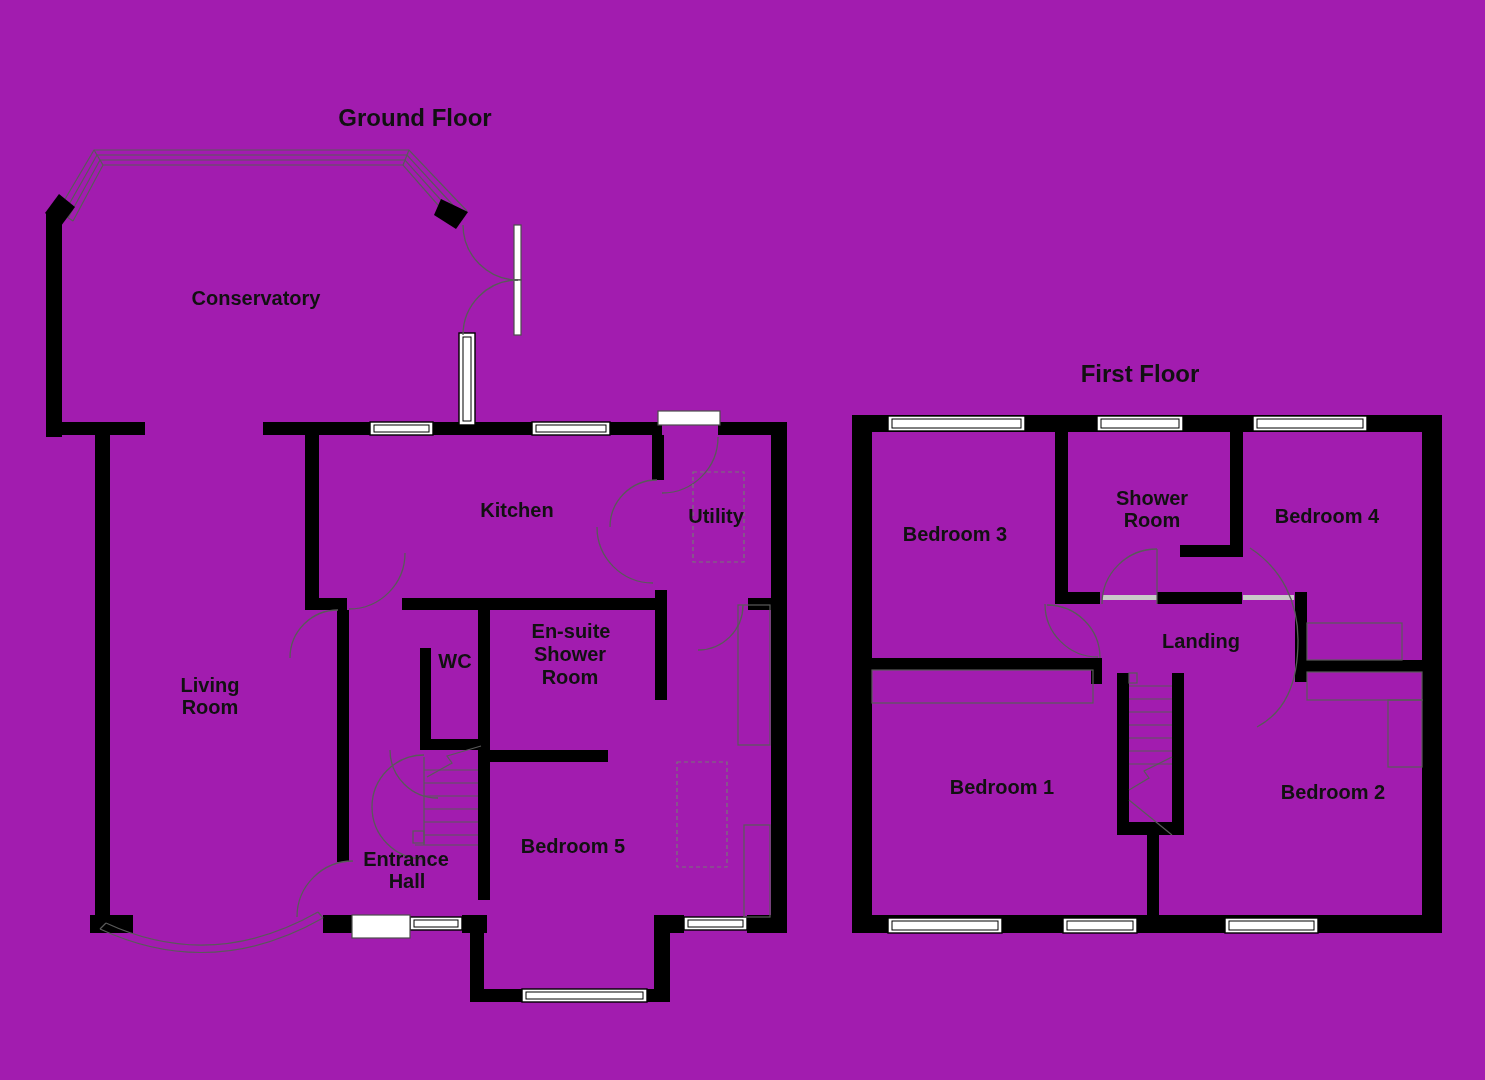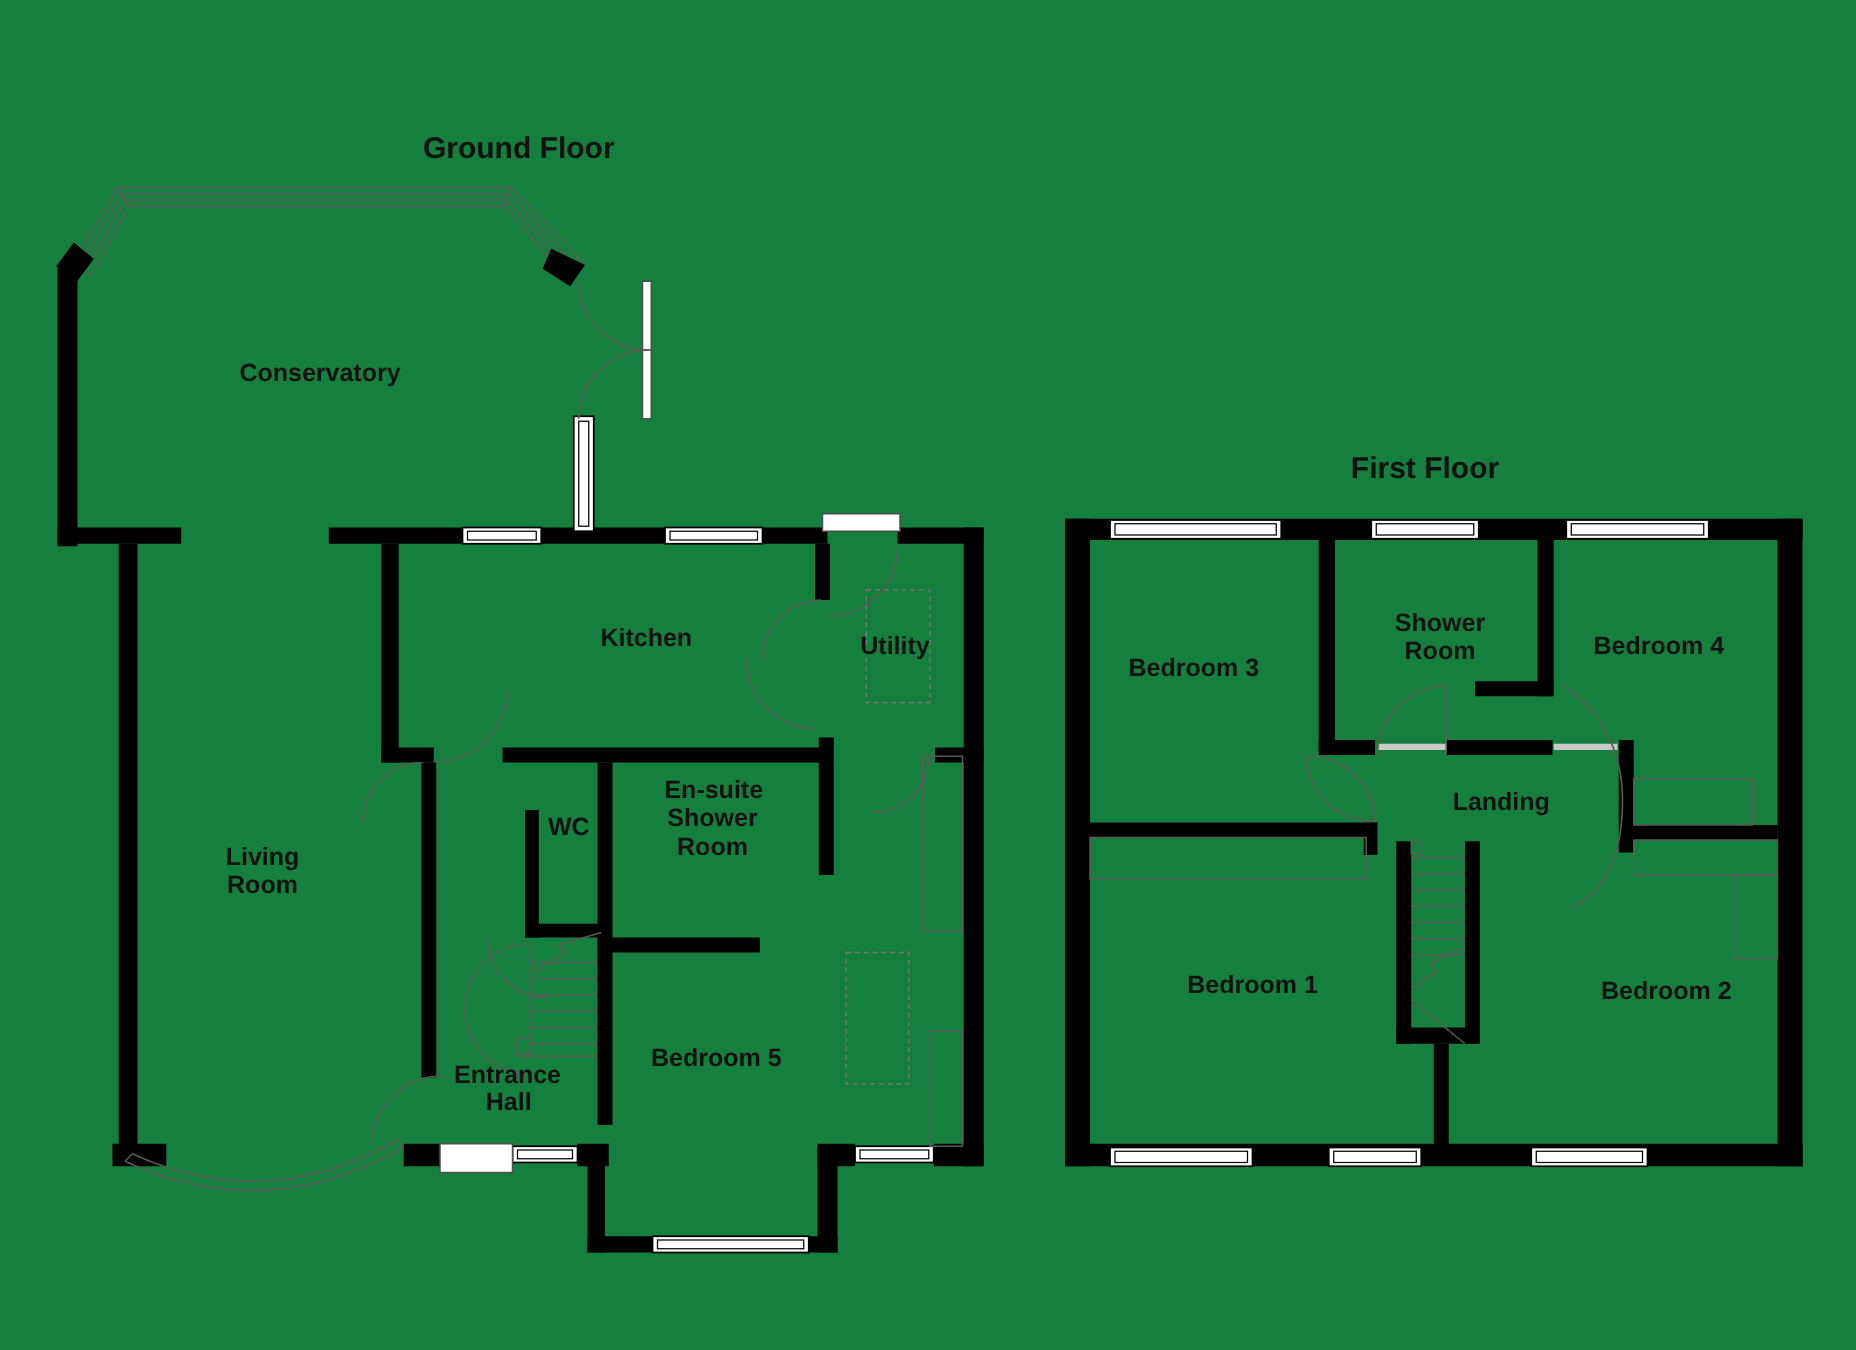--- a/index.html
+++ b/index.html
@@ -1,16 +1,16 @@
 <!DOCTYPE html>
 <html><head>
 <meta charset="utf-8">
 <style>
   html,body{margin:0;padding:0;background:#fff;}
-  .stage{position:relative;width:1485px;height:1080px;background:#15803d;overflow:hidden;
+  .stage{position:relative;width:1485px;height:1080px;background:#a21caf;overflow:hidden;
          font-family:"Liberation Sans",sans-serif;}
   svg{position:absolute;left:0;top:0;}
   .wall{fill:#000;stroke:none;}
   .blk{fill:#000;}
   .win{fill:#fff;stroke:#000;stroke-width:1.4;}
   .wini{fill:none;stroke:#000;stroke-width:1;}
   .leaf{fill:#fff;stroke:#4d4d4d;stroke-width:1.2;}
   .arc{fill:none;stroke:#5a5a5a;stroke-width:1.3;}
   .thin{fill:none;stroke:#5a5a5a;stroke-width:1.2;}
   .dash{fill:none;stroke:#777;stroke-width:1.2;stroke-dasharray:4 3;}

